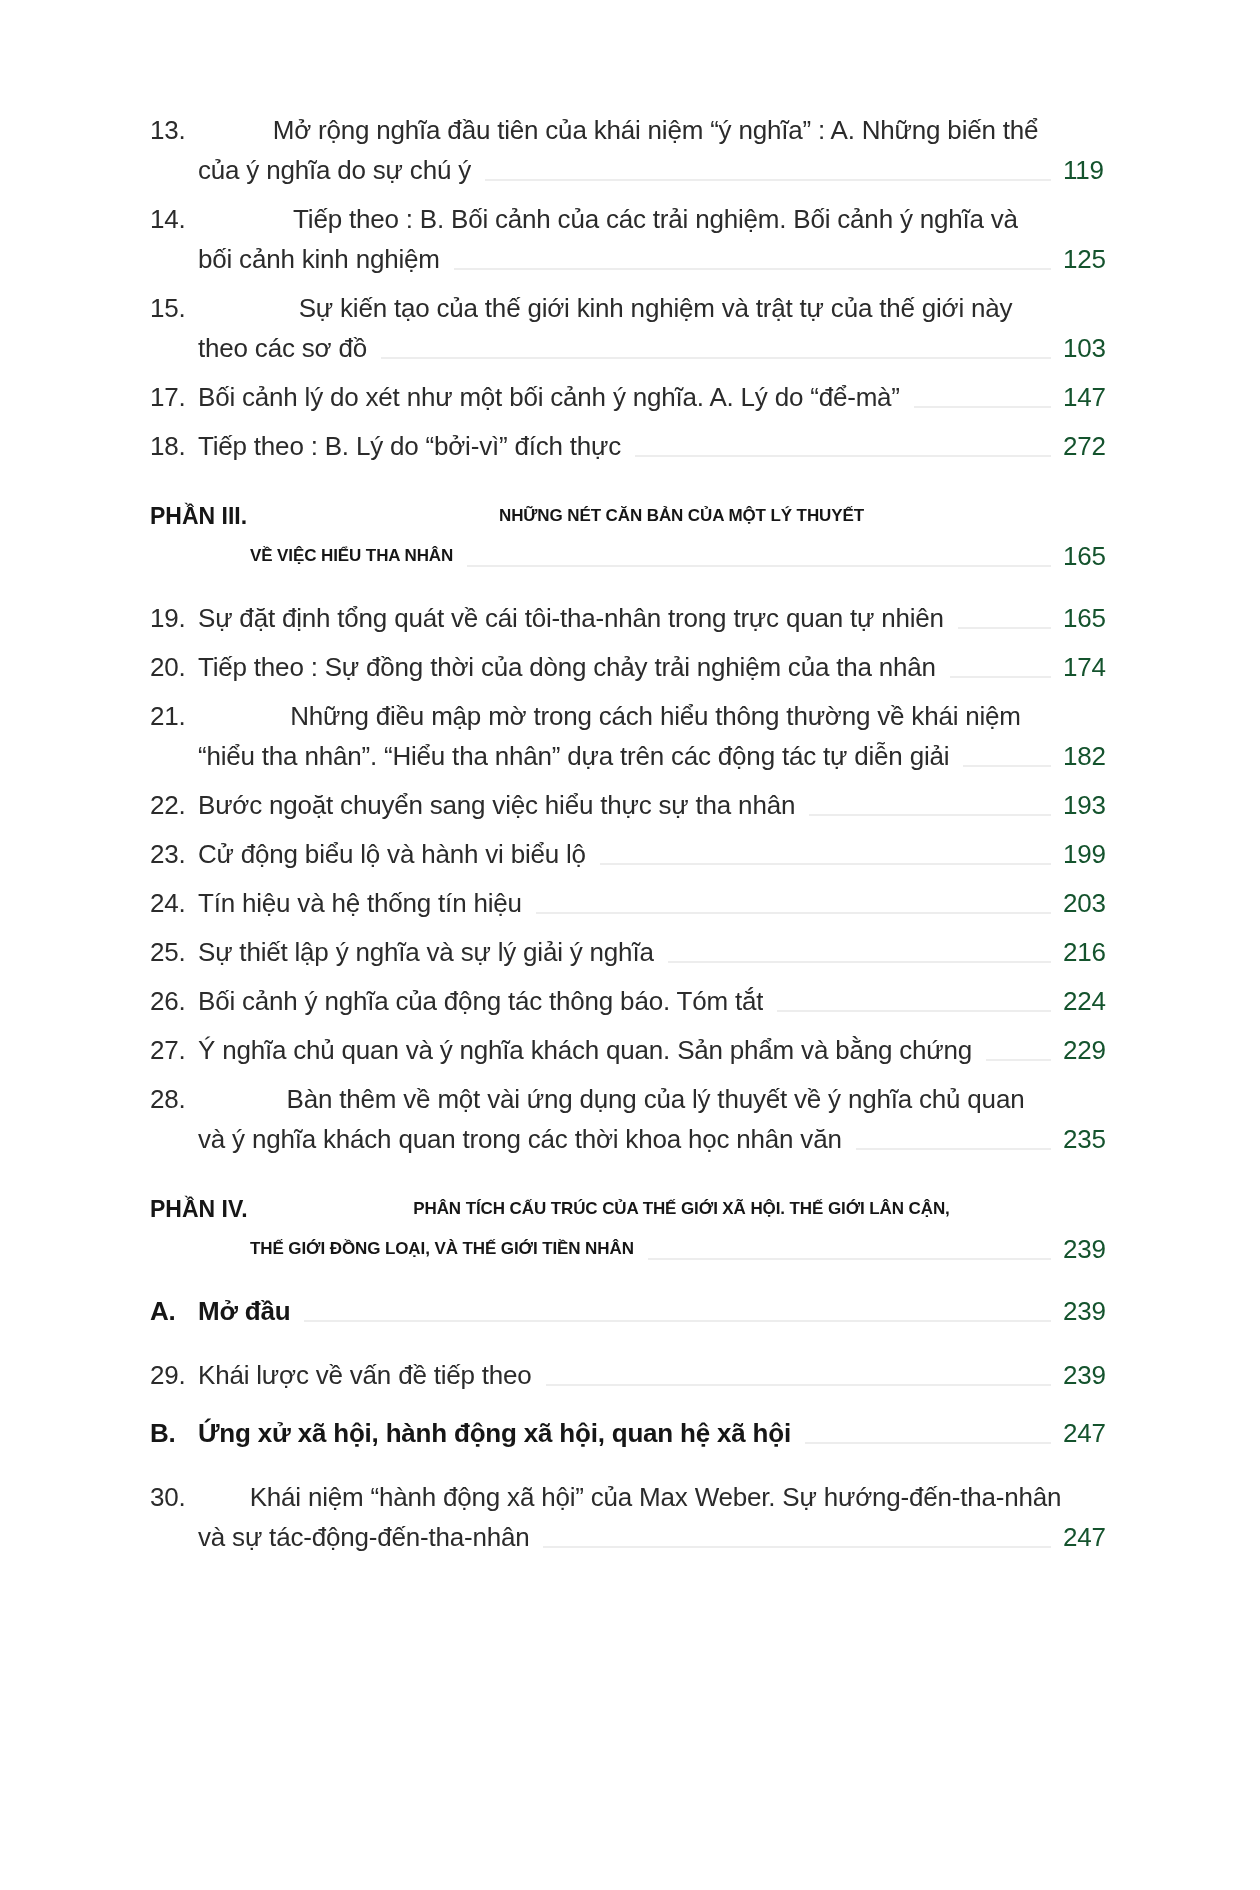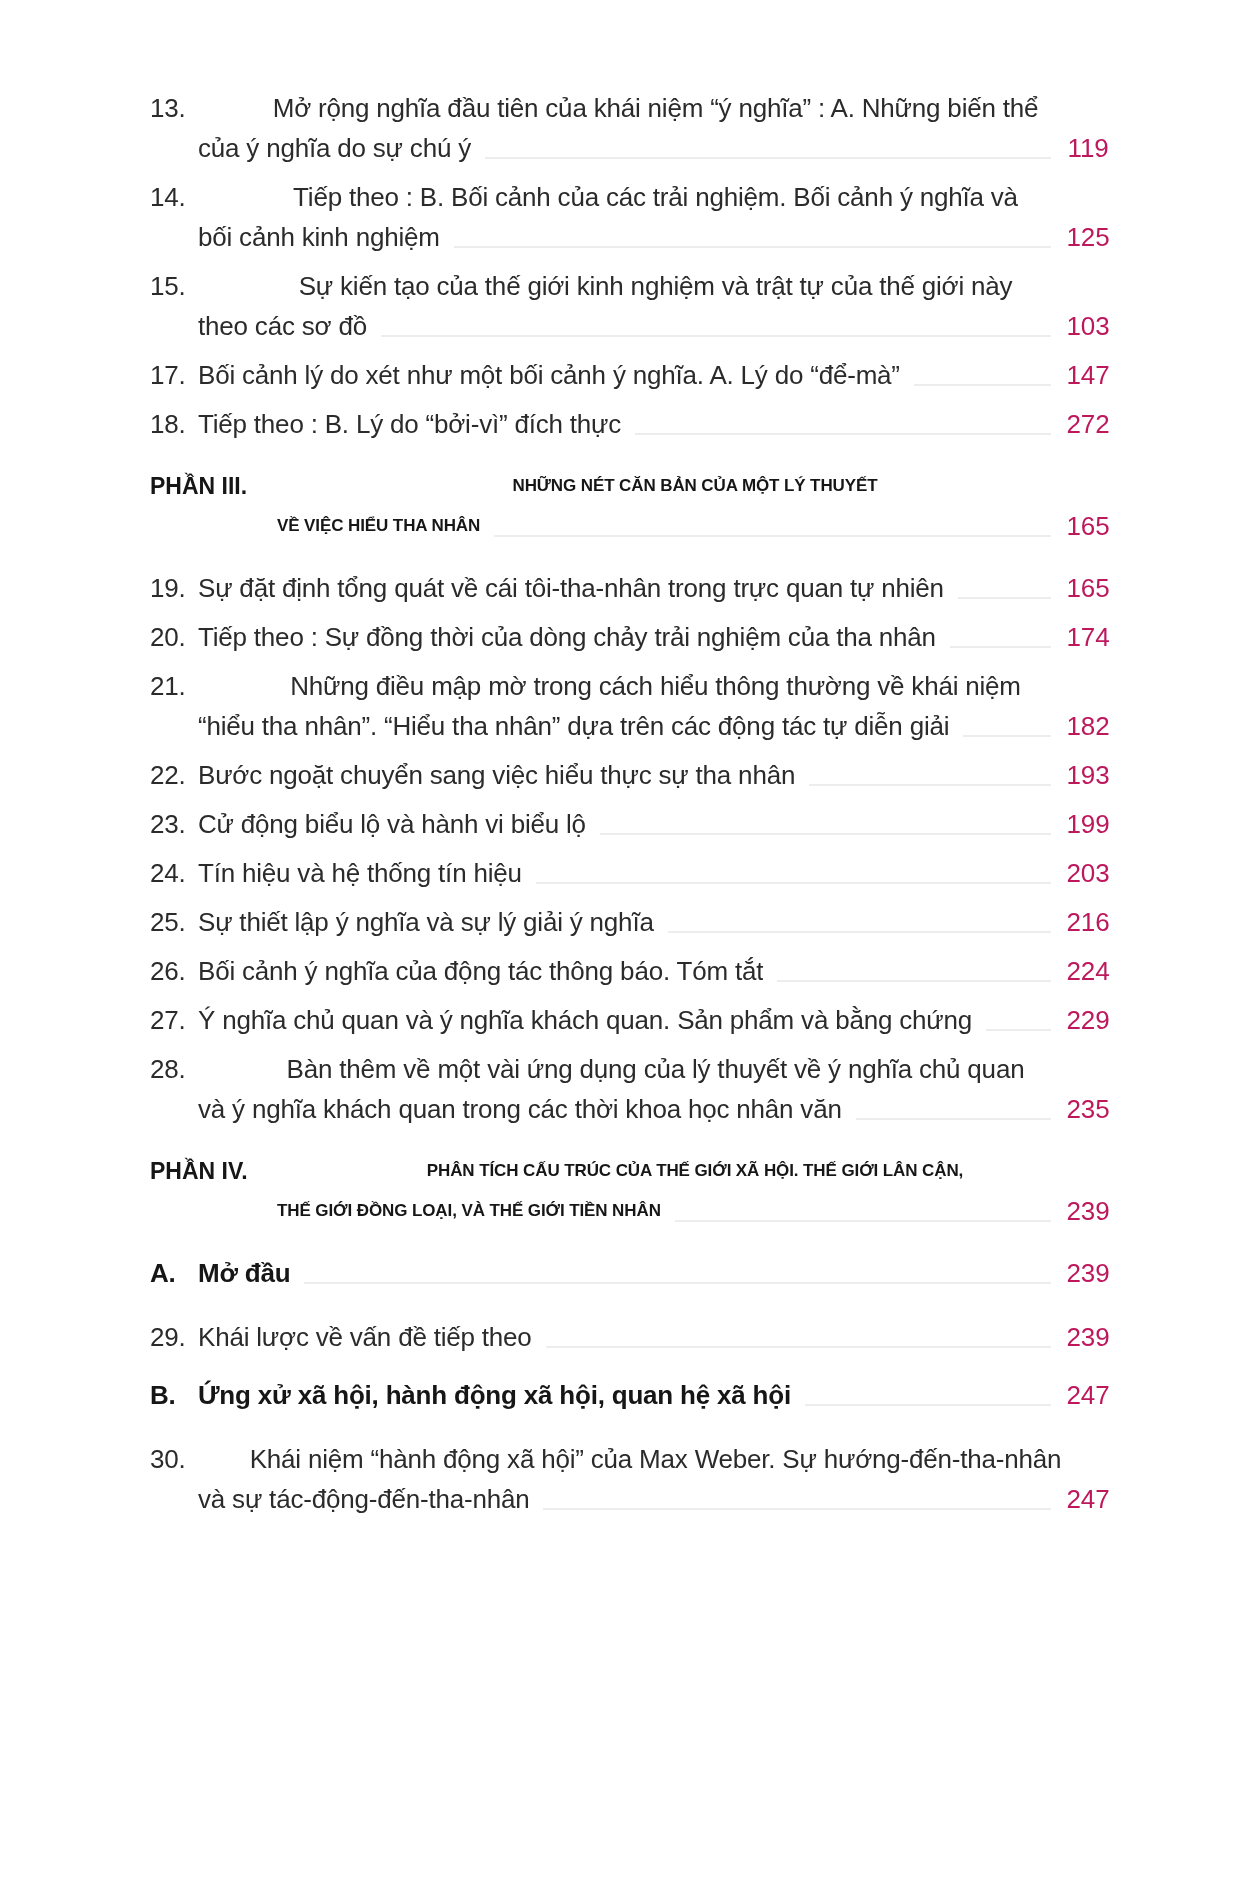--- a/index.html
+++ b/index.html
@@ -3,42 +3,42 @@
 <meta charset="utf-8">
 <style>
   * { margin:0; padding:0; box-sizing:border-box; }
   html, body { width:1260px; height:1890px; }
   body {
     background:#ffffff;
     font-family:"Liberation Sans","DejaVu Sans",sans-serif;
     color:#2b2b2b;
     overflow:hidden;
   }
-  .page { padding:88px 147px 0 150px; }
+  .page { padding:110px 147px 0 150px; }
 
   .entry, .part { display:flex; margin-bottom:9px; }
   .num  { flex:none; width:48px; font-size:26px; line-height:40px; letter-spacing:-0.2px; }
   .body { flex:1; min-width:0; }
   .line { font-size:26px; line-height:40px; white-space:nowrap; letter-spacing:-0.2px;text-align:center; }
   .last { display:flex; }
   .last .txt {
     flex:0 1 auto; min-width:0; overflow:hidden;
     font-size:26px; line-height:40px; white-space:nowrap; letter-spacing:-0.2px;
   }
   .leader { flex:1 0 20px; position:relative; }
   .leader::after {
     content:""; position:absolute; left:14px; right:12px; bottom:9px;
     border-bottom:2px solid #ededed;
   }
   .pg {
-    flex:none; min-width:50px; text-align:center;
-    font-size:26px; line-height:40px; color:#be185d; letter-spacing:-0.2px;
-  }
-
-  .part { margin-top:22px; margin-bottom:22px; color:#161616;gap:27px; }
+    flex:none; min-width:50px; text-align:left;
+    font-size:26px; line-height:40px; color:#14532d; letter-spacing:-0.2px;
+  }
+
+  .part { margin-top:30px; margin-bottom:22px; color:#161616; }
   .plabel { flex:none; width:100px; font-size:23px; font-weight:700; line-height:40px; }
   .part .line, .part .last .txt { font-size:17px; font-weight:700; letter-spacing:-0.1px; }
 
   .sect { margin-top:18px; margin-bottom:24px; }
   .sect .num, .sect .last .txt { font-weight:700; color:#161616; }
 </style>
 </head>
 <body>
 
 <div class="page">

